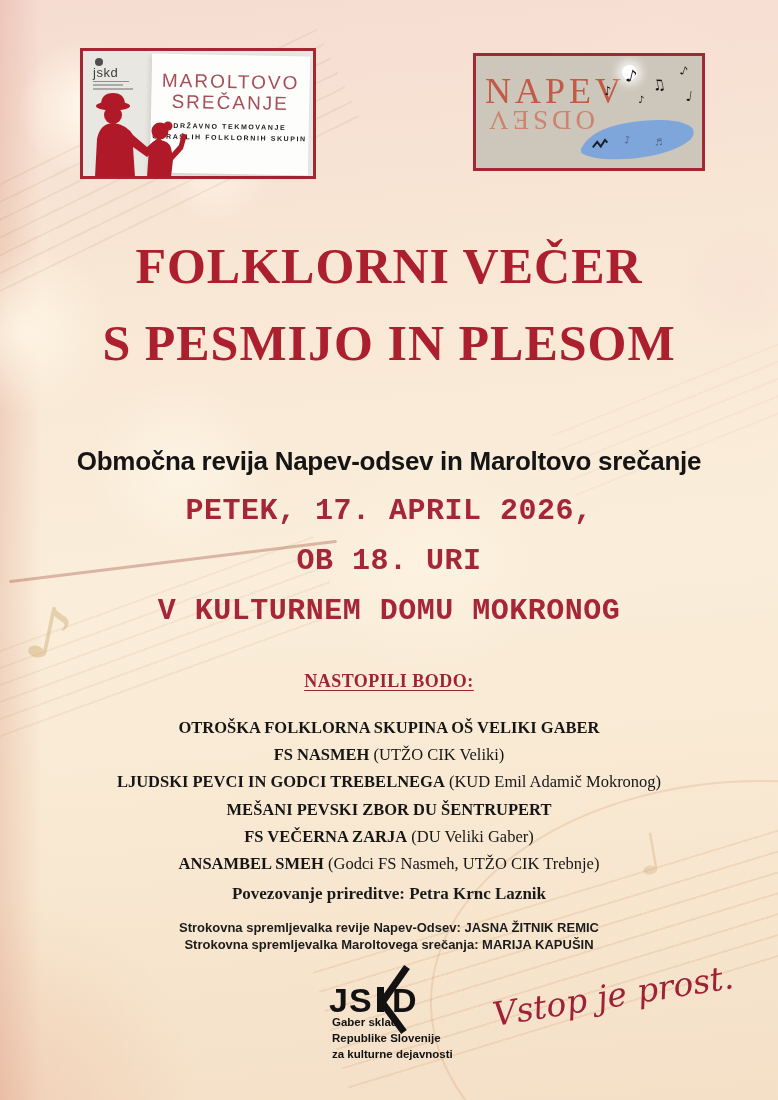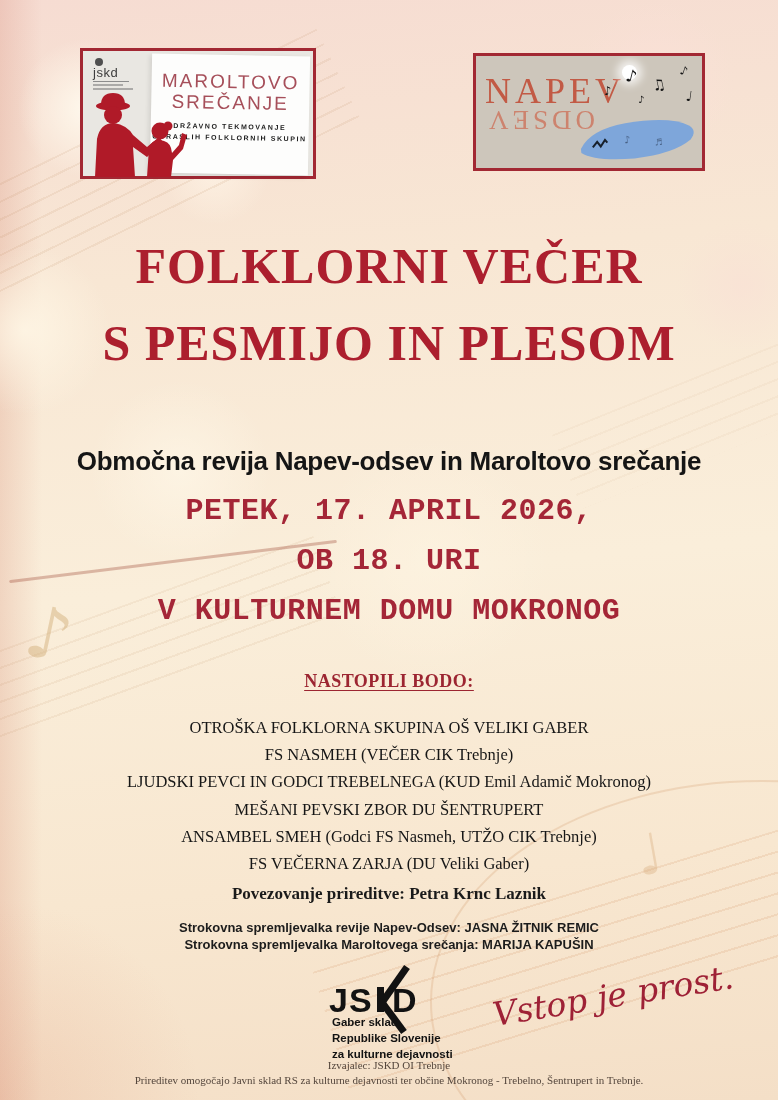--- a/index.html
+++ b/index.html
@@ -71,21 +71,21 @@
            font-size:50px; line-height:77px; letter-spacing:1px; color:#ac1f2e; }
   #subtitle { top:414px; font-family:"Liberation Sans", sans-serif; font-weight:bold;
               font-size:26px; letter-spacing:-0.3px; color:#151515;margin-top:32px; }
   #date-block { top:486px; font-family:Liberation Mono, monospace; font-weight:bold;
                 font-size:30px; line-height:50px; letter-spacing:.5px; color:#a42637; }
   #lineup-heading { top:671px; font-family:"Liberation Serif", serif; font-weight:bold;
                     font-size:18px; letter-spacing:.5px; color:#9c2531;
                     text-decoration:underline; text-underline-offset:3px; }
   #performers { top:714px; font-family:"Liberation Serif", serif; font-size:16.5px;
                 line-height:27.2px; color:#161616; }
-  .performer-name { font-weight:normal;margin-top:28px; }
+  .performer-name { font-weight:bold;margin-top:28px; }
   #host-line { top:884px; font-family:"Liberation Serif", serif; font-weight:bold;
                font-size:17px; color:#1a1a1a; }
   #accompanists { top:919px; font-family:"Liberation Sans", sans-serif; font-weight:bold;
                   font-size:13px; line-height:17px; color:#1c1c1c; }
 
   
   #jskd-block { position:absolute; left:330px; top:960px; width:150px; height:105px; }
   #jskd-block svg { overflow:visible; }
   .jskd-name { position:absolute; left:2px; top:54px; font-family:"Liberation Sans", sans-serif;
                font-weight:bold; font-size:11.5px; line-height:16px; color:#121212; text-align:left; }
@@ -170,25 +170,25 @@
   <div class="centered" id="date-block">
     <div>PETEK, 17. APRIL 2026,</div>
     <div>OB 18. URI</div>
     <div>V KULTURNEM DOMU MOKRONOG</div>
   </div>
 
   <div class="centered" id="lineup-heading">NASTOPILI BODO:</div>
 
   <div class="centered" id="performers">
     <div class="performer-row"><span class="performer-name">OTROŠKA FOLKLORNA SKUPINA  OŠ VELIKI GABER</span><span class="performer-detail"></span></div>
-    <div class="performer-row"><span class="performer-name">FS NASMEH</span><span class="performer-detail"> (VEČER CIK Trebnje)</span></div>
+    <div class="performer-row"><span class="performer-name">FS NASMEH</span><span class="performer-detail"> (UTŽO CIK Veliki)</span></div>
     <div class="performer-row"><span class="performer-name">LJUDSKI PEVCI IN GODCI TREBELNEGA</span><span class="performer-detail"> (KUD Emil Adamič Mokronog)</span></div>
     <div class="performer-row"><span class="performer-name">MEŠANI PEVSKI ZBOR DU ŠENTRUPERT</span><span class="performer-detail"></span></div>
+    <div class="performer-row"><span class="performer-name">FS VEČERNA ZARJA</span><span class="performer-detail"> (DU Veliki Gaber)</span></div>
     <div class="performer-row"><span class="performer-name">ANSAMBEL SMEH</span><span class="performer-detail"> (Godci FS Nasmeh, UTŽO CIK Trebnje)</span></div>
-    <div class="performer-row"><span class="performer-name">FS VEČERNA ZARJA</span><span class="performer-detail"> (DU Veliki Gaber)</span></div>
   </div>
 
   <div class="centered" id="host-line">Povezovanje prireditve: Petra Krnc Laznik</div>
 
   <div class="centered" id="accompanists">
     <div>Strokovna spremljevalka revije Napev-Odsev: JASNA ŽITNIK REMIC</div>
     <div>Strokovna spremljevalka Maroltovega srečanja: MARIJA KAPUŠIN</div>
   </div>
 
   <div id="jskd-block">
@@ -201,18 +201,14 @@
     </svg>
     <div class="jskd-name">
       <div>Gaber sklad</div>
       <div>Republike Slovenije</div>
       <div>za kulturne dejavnosti</div>
     </div>
   </div>
 
   <div id="vstop">Vstop je prost.</div>
 
-  <div id="footer">
-    <div>Izvajalec: JSKD OI Trebnje</div>
-    <div>Prireditev omogočajo Javni sklad RS za kulturne dejavnosti ter občine Mokronog - Trebelno, Šentrupert in Trebnje.</div>
-  </div>
 
 </div>
 
 </body></html>

